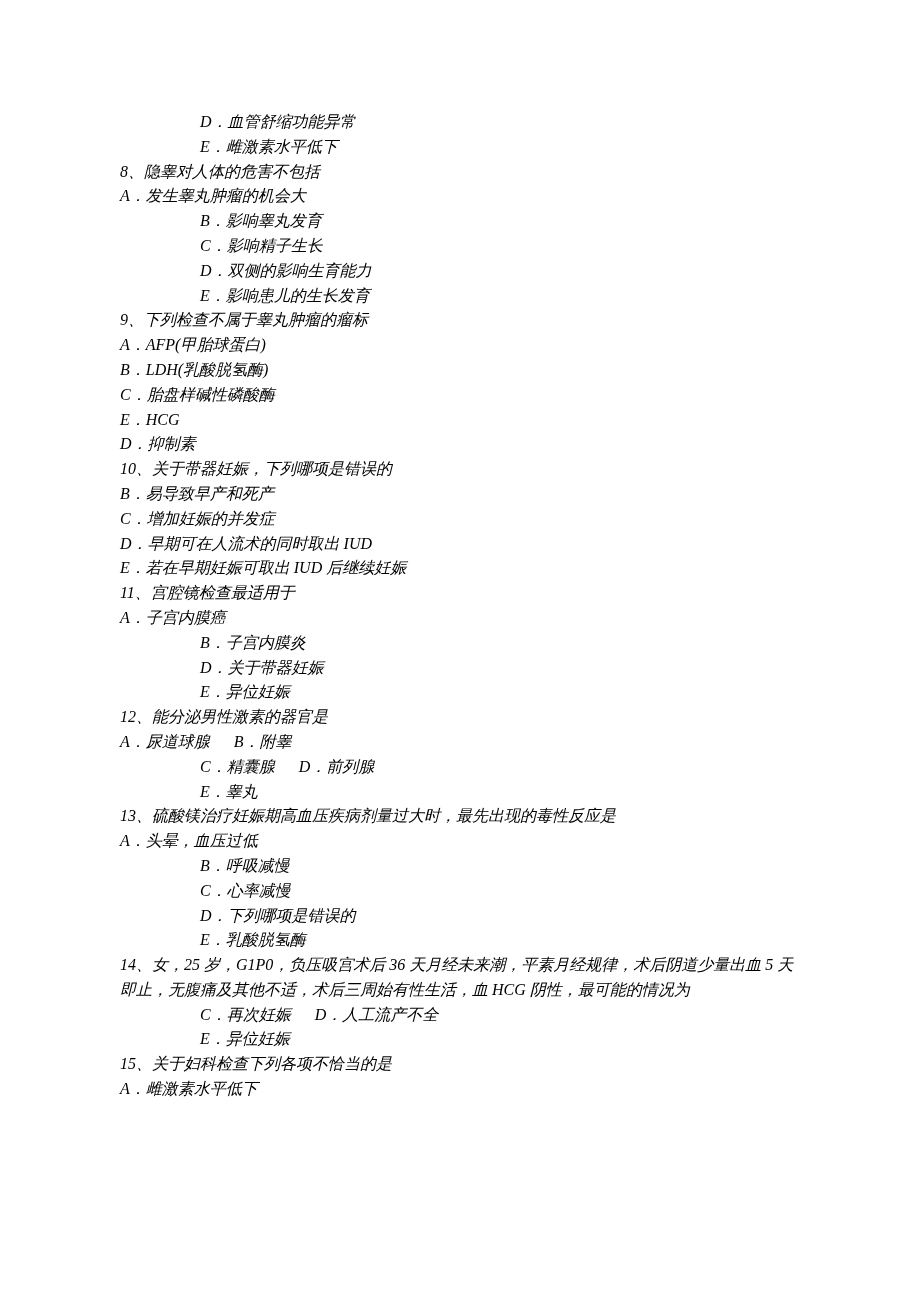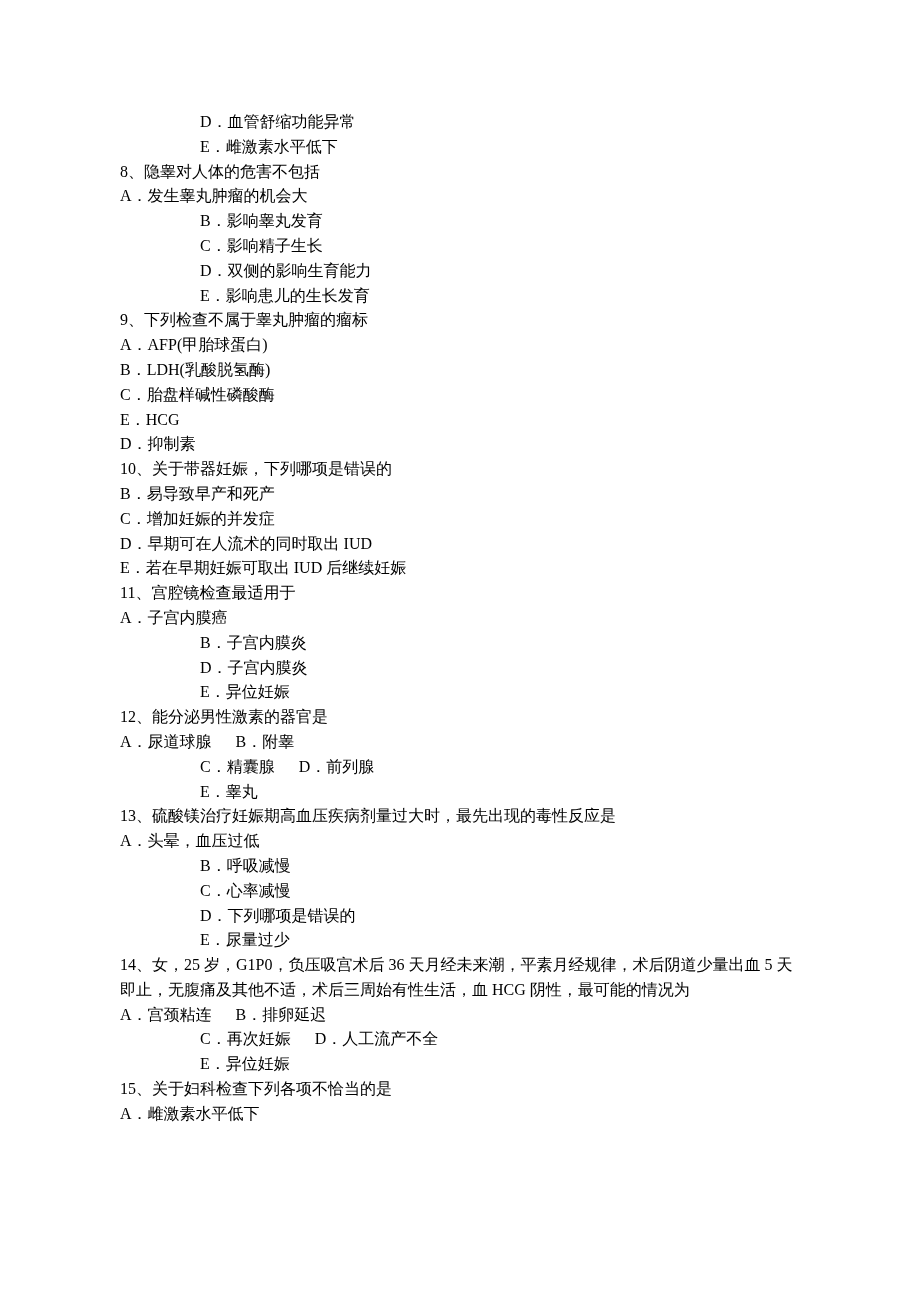--- a/index.html
+++ b/index.html
@@ -10,20 +10,21 @@
     font-size: 16px;
     line-height: 1.55;
     color: #000000;
   }
   .page {
     width: 920px;
     min-height: 1302px;
     padding: 110px 120px 60px 120px;
     box-sizing: border-box;
     background: #ffffff;
+    font-style: italic;
   }
   .line {
     white-space: pre-wrap;
   }
   .indent {
     padding-left: 80px;
   }
 </style>
 </head>
 <body>
@@ -45,32 +46,31 @@
       <div class="line">E．HCG</div>
       <div class="line">D．抑制素</div>
       <div class="line">10、关于带器妊娠，下列哪项是错误的</div>
       <div class="line">B．易导致早产和死产</div>
       <div class="line">C．增加妊娠的并发症</div>
       <div class="line">D．早期可在人流术的同时取出 IUD</div>
       <div class="line">E．若在早期妊娠可取出 IUD 后继续妊娠</div>
       <div class="line">11、宫腔镜检查最适用于</div>
       <div class="line">A．子宫内膜癌</div>
       <div class="line indent">B．子宫内膜炎</div>
-      <div class="line indent">D．子宫内膜炎</div>
+      <div class="line indent">D．关于带器妊娠</div>
       <div class="line indent">E．异位妊娠</div>
       <div class="line">12、能分泌男性激素的器官是</div>
       <div class="line">A．尿道球腺      B．附睾</div>
       <div class="line indent">C．精囊腺      D．前列腺</div>
       <div class="line indent">E．睾丸</div>
       <div class="line">13、硫酸镁治疗妊娠期高血压疾病剂量过大时，最先出现的毒性反应是</div>
       <div class="line">A．头晕，血压过低</div>
       <div class="line indent">B．呼吸减慢</div>
       <div class="line indent">C．心率减慢</div>
       <div class="line indent">D．下列哪项是错误的</div>
-      <div class="line indent">E．尿量过少</div>
+      <div class="line indent">E．乳酸脱氢酶</div>
       <div class="line">14、女，25 岁，G1P0，负压吸宫术后 36 天月经未来潮，平素月经规律，术后阴道少量出血 5 天即止，无腹痛及其他不适，术后三周始有性生活，血 HCG 阴性，最可能的情况为</div>
-      <div class="line">A．宫颈粘连      B．排卵延迟</div>
       <div class="line indent">C．再次妊娠      D．人工流产不全</div>
       <div class="line indent">E．异位妊娠</div>
       <div class="line">15、关于妇科检查下列各项不恰当的是</div>
       <div class="line">A．雌激素水平低下</div>
     </div>
 </div>
 
 </body></html>

